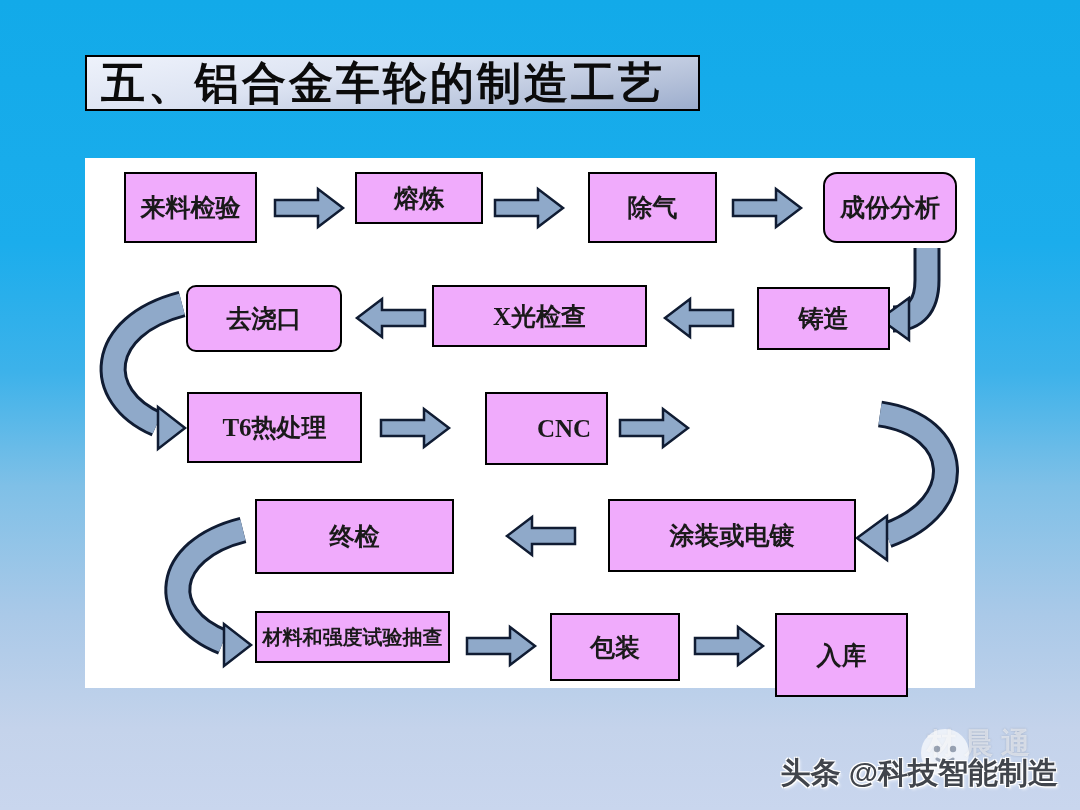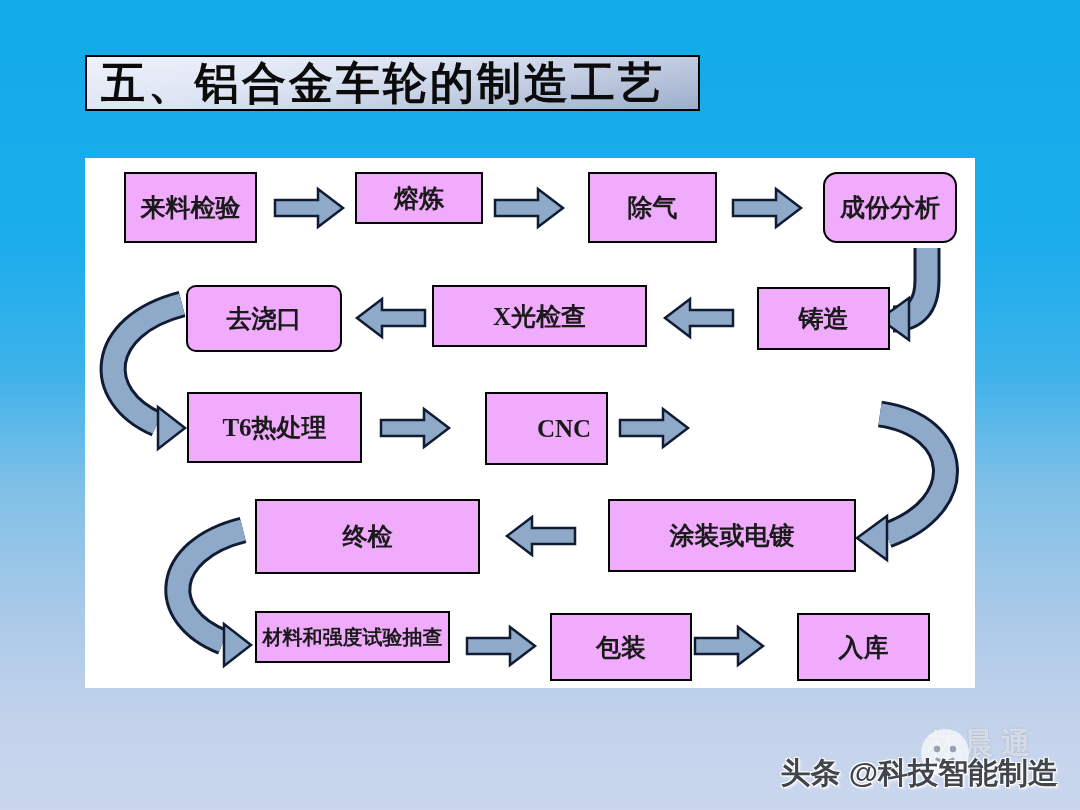--- a/index.html
+++ b/index.html
@@ -119,26 +119,26 @@
     <div class="flow-box" style="left:503px;top:14px;width:129px;height:71px;">除气</div>
     <div class="flow-box" style="left:738px;top:14px;width:134px;height:71px;border-radius:14px;">成份分析</div>
 
     <div class="flow-box" style="left:101px;top:127px;width:156px;height:67px;border-radius:10px;">去浇口</div>
     <div class="flow-box" style="left:347px;top:127px;width:215px;height:62px;">X光检查</div>
     <div class="flow-box" style="left:672px;top:129px;width:133px;height:63px;">铸造</div>
 
     <div class="flow-box" style="left:102px;top:234px;width:175px;height:71px;">T6热处理</div>
     <div class="flow-box" style="left:400px;top:234px;width:123px;height:73px;padding-left:35px;">CNC</div>
 
-    <div class="flow-box" style="left:170px;top:341px;width:225px;height:75px;">终检</div>
+    <div class="flow-box" style="left:170px;top:341px;width:199px;height:75px;">终检</div>
     <div class="flow-box" style="left:523px;top:341px;width:248px;height:73px;">涂装或电镀</div>
 
     <div class="flow-box small" style="left:170px;top:453px;width:195px;height:52px;">材料和强度试验抽查</div>
-    <div class="flow-box" style="left:465px;top:455px;width:142px;height:68px;">包装</div>
-    <div class="flow-box" style="left:712px;top:455px;width:133px;height:68px;">入库</div>
+    <div class="flow-box" style="left:465px;top:455px;width:130px;height:68px;">包装</div>
+    <div class="flow-box" style="left:690px;top:455px;width:133px;height:84px;">入库</div>
   </div>
 
   <span class="wm-ghost">材晨通</span>
   <svg class="wm-logo" width="58" height="58" viewBox="0 0 58 58">
     <circle cx="29" cy="27" r="24" fill="rgba(255,255,255,0.85)"></circle>
     <path d="M18 48 L26 42 L34 47 Z" fill="rgba(255,255,255,0.85)"></path>
     <circle cx="21" cy="23" r="3.2" fill="rgba(120,130,148,0.85)"></circle>
     <circle cx="37" cy="23" r="3.2" fill="rgba(120,130,148,0.85)"></circle>
     <path d="M21 33 Q29 39 37 33" fill="none" stroke="rgba(120,130,148,0.85)" stroke-width="3" stroke-linecap="round"></path>
   </svg>

